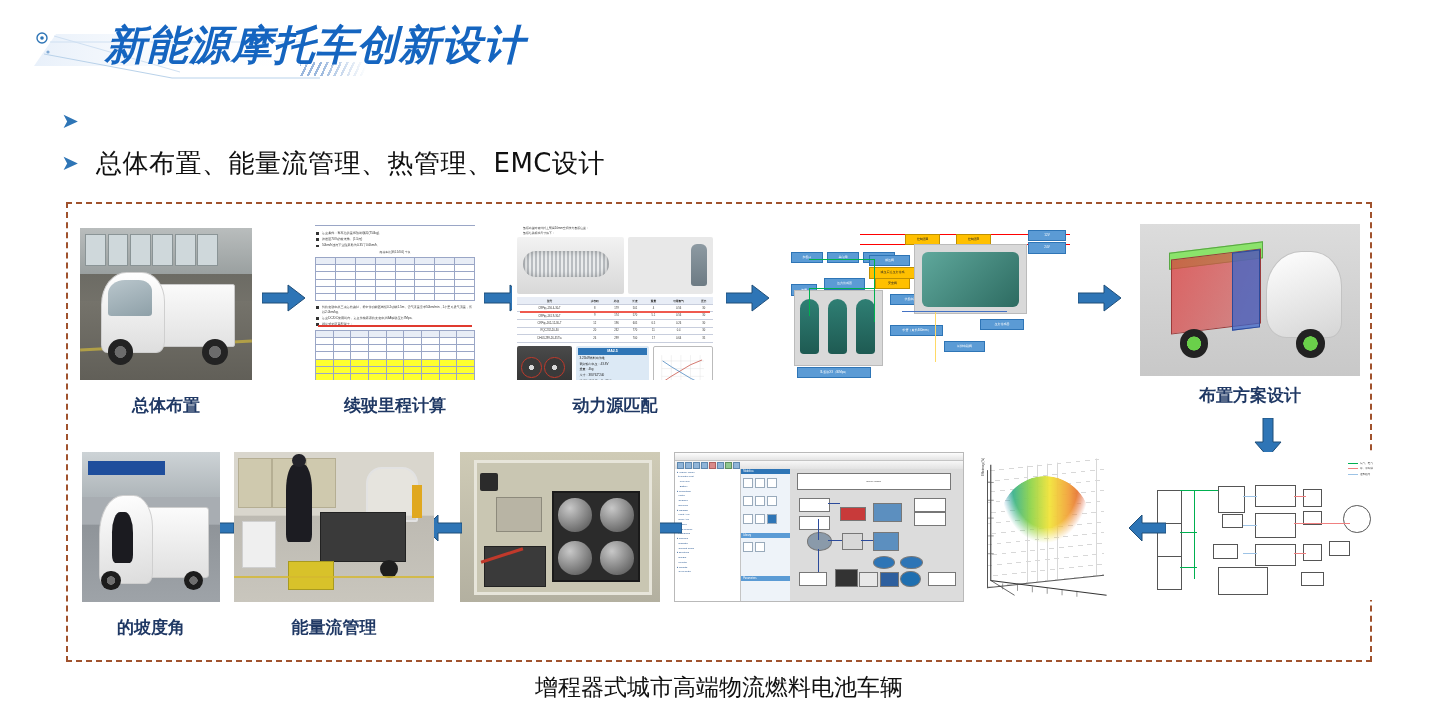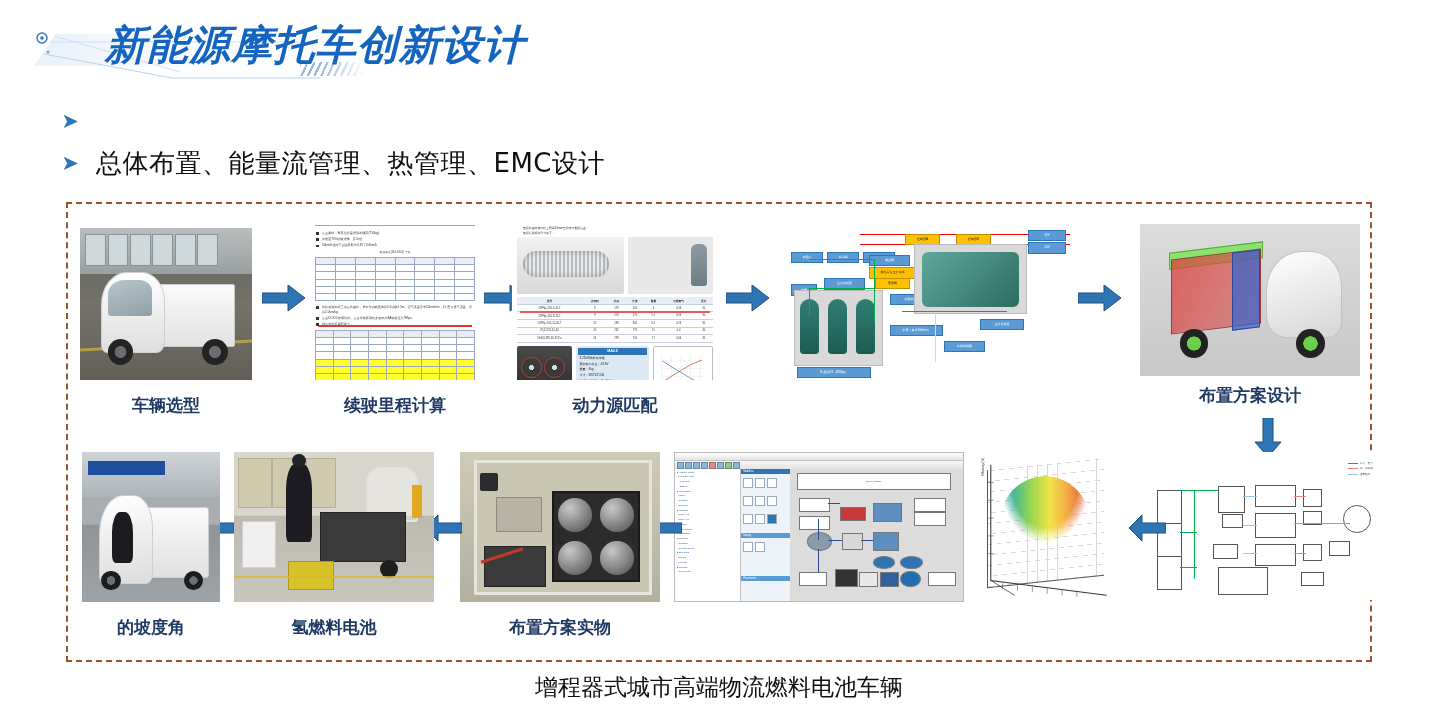--- a/index.html
+++ b/index.html
@@ -268,21 +268,21 @@
         <div class="win" style="left:68%"></div>
       <div class="ground"></div>
         <div class="line"></div>
       <div class="body"></div>
         <div class="cab"></div>
         <div class="cabwin"></div>
       <div class="whl" style="left:16%"></div>
         <div class="whl" style="right:14%"></div>
     </div>
   </div>
-  <div class="caption" style="top:166px;">车辆选型</div>
+  <div class="caption" style="top:166px;">总体布置</div>
 </div>
 
 <div class="arrow" style="left:262px;top:284px;">
   <svg width="44" height="28" viewBox="0 0 44 28">
       <path d="M0 9 H26 V1 L43 14 L26 27 V19 H0 Z" fill="#2E75B6" stroke="#1F4E79" stroke-width="1"></path>
     </svg>
 </div>
 
 <div class="step" style="left:308px;top:218px;width:174px;">
   <div class="thumb" style="height:162px;">
@@ -783,21 +783,20 @@
           <div class="tnk" style="right:5%;top:6%"></div>
         <div class="tnk" style="left:5%;bottom:6%"></div>
           <div class="tnk" style="right:5%;bottom:6%"></div>
       </div>
       <div class="elec"></div>
         <div class="wire"></div>
       <div style="position:absolute;left:18%;top:30%;width:22%;height:22%;background:#b8b4a4;border:1px solid #8d8a7c;"></div>
       <div style="position:absolute;left:10%;top:14%;width:9%;height:12%;background:#2b2b2b;border-radius:2px;"></div>
     </div>
   </div>
-  <div class="caption" style="top:164px;">布置方案实物</div>
 </div>
 
 <div class="arrow" style="left:424px;top:514px;">
   <svg width="38" height="28" viewBox="0 0 38 28">
       <path d="M38 9 H14 V1 L1 14 L14 27 V19 H38 Z" fill="#2E75B6" stroke="#1F4E79" stroke-width="1"></path>
     </svg>
 </div>
 
 <div class="step" style="left:234px;top:452px;width:200px;">
   <div class="thumb" style="height:150px;">
@@ -808,21 +807,21 @@
       <div class="person"></div>
       <div class="canopy"></div>
       <div class="chassis"></div>
       <div class="cart"></div>
       <div class="whl" style="right:18%;bottom:16%"></div>
       <div class="yline"></div>
       <div style="position:absolute;left:4%;top:46%;width:16%;height:30%;background:#efefef;border:1px solid #cfcfcf;"></div>
       <div style="position:absolute;right:6%;top:22%;width:5%;height:22%;background:#e0a81f;"></div>
     </div>
   </div>
-  <div class="caption" style="top:164px;">氢燃料电池</div>
+  <div class="caption" style="top:164px;">能量流管理</div>
 </div>
 
 <div class="arrow" style="left:196px;top:514px;">
   <svg width="38" height="28" viewBox="0 0 38 28">
       <path d="M38 9 H14 V1 L1 14 L14 27 V19 H38 Z" fill="#2E75B6" stroke="#1F4E79" stroke-width="1"></path>
     </svg>
 </div>
 
 <div class="step" style="left:82px;top:452px;width:138px;">
   <div class="thumb" style="height:150px;">

